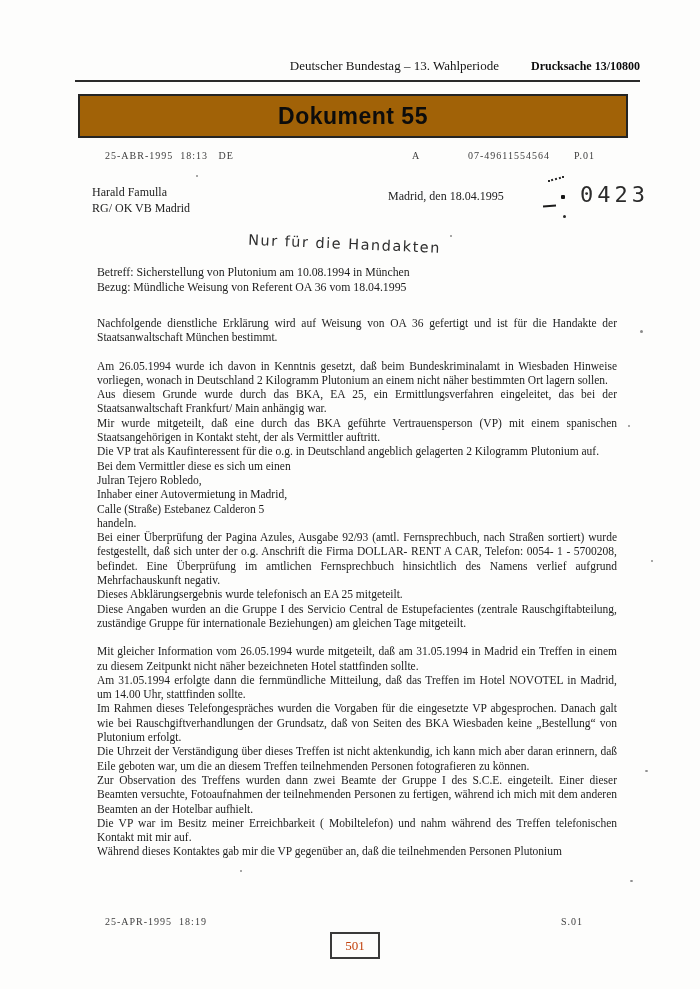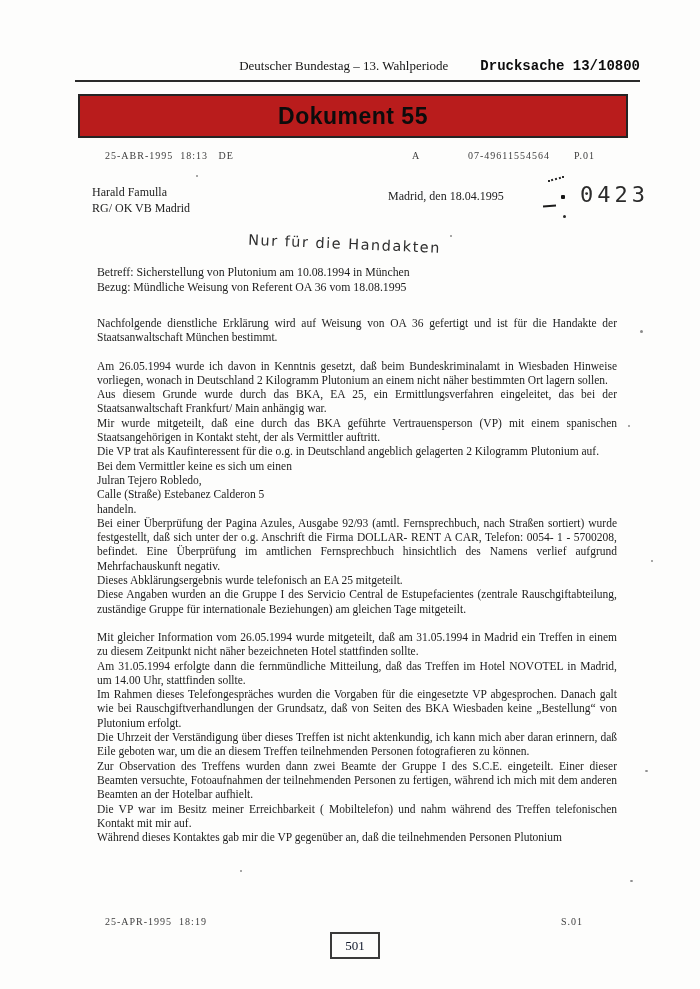--- a/index.html
+++ b/index.html
@@ -11,26 +11,26 @@
     font-family:"Liberation Serif", serif;
     color:#1f1f1f;
     overflow:hidden;
   }
   
   .runhead{
     position:absolute;left:75px;top:58px;width:565px;
     display:flex;justify-content:flex-end;align-items:baseline;gap:32px;
   }
   .runhead-left{font-family:"Liberation Serif",serif;font-size:13px;color:#151515;}
-  .runhead-right{font-family:Liberation Mono, monospace;font-weight:bold;font-size:14px;color:#0d0d0d;}
+  .runhead-right{font-family:Liberation Serif, serif;font-weight:bold;font-size:12px;color:#0d0d0d;}
   .runhead-rule{position:absolute;left:75px;top:80px;width:565px;height:2px;background:#2a2a2a;}
   
   .docbox{
     position:absolute;left:78px;top:94px;width:546px;height:40px;
-    border:2px solid #242424;background:#b91c1c;
+    border:2px solid #242424;background:#a16207;
     display:flex;align-items:center;justify-content:center;
   }
   .docbox-title{font-family:"Liberation Sans",sans-serif;font-weight:bold;font-size:23px;color:#0c0c0c;letter-spacing:.5px;}
   
   .faxline{font-family:Liberation Serif, serif;font-size:10px;color:#3d3d3d;letter-spacing:1px;white-space:pre;}
   .fax-top-left{position:absolute;left:105px;top:150px;}
   .fax-top-mid{position:absolute;left:412px;top:150px;}
   .fax-top-num{position:absolute;left:468px;top:150px;}
   .fax-top-page{position:absolute;left:574px;top:150px;}
   .fax-bot-left{position:absolute;left:105px;top:916px;}
@@ -60,21 +60,21 @@
     font-size:11.5px;line-height:14.3px;color:#1c1c1c;
   }
   .para{text-align:justify;}
   .para.center{text-align:left;}
   .para.gap{margin-top:14px;}
   
   .pagenum-box{
     position:absolute;left:330px;top:932px;width:46px;height:23px;
     border:2px solid #3a3a3a;display:flex;align-items:center;justify-content:center;
   }
-  .pagenum{font-size:13px;color:#0f172a;}
+  .pagenum{font-size:13px;color:#c2410c;}
   
   .speck{position:absolute;border-radius:50%;background:#8a8a8a;}
 </style>
 </head>
 <body>
 
 <div class="page" style="background: rgb(253, 253, 252); color: rgb(28, 28, 28);">
 
   <div class="runhead">
     <span class="runhead-left">Deutscher Bundestag – 13. Wahlperiode</span>
@@ -100,31 +100,32 @@
 
   <div class="hw hw-squig"></div>
   <div class="hw hw-dot1"></div>
   <div class="hw hw-dash1"></div>
   <div class="hw hw-dot2"></div>
 
   <div class="handnote">Nur für die Handakten</div>
 
   <div class="subject-block">
     <div>Betreff: Sicherstellung von Plutonium am 10.08.1994 in München</div>
-    <div>Bezug: Mündliche Weisung von Referent OA 36 vom 18.08.1995</div>
+    <div>Bezug: Mündliche Weisung von Referent OA 36 vom 18.04.1995</div>
   </div>
 
   <div class="body-text">
       <div class="para">Nachfolgende dienstliche Erklärung wird auf Weisung von OA 36 gefertigt und ist für die Handakte der Staatsanwaltschaft München bestimmt.</div>
       <div class="para gap">Am 26.05.1994 wurde ich davon in Kenntnis gesetzt, daß beim Bundeskriminalamt in Wiesbaden Hinweise vorliegen, wonach in Deutschland 2 Kilogramm Plutonium an einem nicht näher bestimmten Ort lagern sollen.</div>
       <div class="para">Aus diesem Grunde wurde durch das BKA, EA 25, ein Ermittlungsverfahren eingeleitet, das bei der Staatsanwaltschaft Frankfurt/ Main anhängig war.</div>
       <div class="para">Mir wurde mitgeteilt, daß eine durch das BKA geführte Vertrauensperson (VP) mit einem spanischen Staatsangehörigen in Kontakt steht, der als Vermittler auftritt.</div>
       <div class="para">Die VP trat als Kaufinteressent für die o.g. in Deutschland angeblich gelagerten 2 Kilogramm Plutonium auf.</div>
-      <div class="para">Bei dem Vermittler keine es sich um einen</div>
+      <div class="para">Bei dem Vermittler diese es sich um einen</div>
       <div class="para center">Julran Tejero Robledo,</div>
+      <div class="para center">Inhaber einer Autovermietung in Madrid,</div>
       <div class="para center">Calle (Straße) Estebanez Calderon 5</div>
       <div class="para">handeln.</div>
       <div class="para">Bei einer Überprüfung der Pagina Azules, Ausgabe 92/93 (amtl. Fernsprechbuch, nach Straßen sortiert) wurde festgestellt, daß sich unter der o.g. Anschrift die Firma DOLLAR- RENT A CAR, Telefon: 0054- 1 - 5700208, befindet. Eine Überprüfung im amtlichen Fernsprechbuch hinsichtlich des Namens verlief aufgrund Mehrfachauskunft negativ.</div>
       <div class="para">Dieses Abklärungsergebnis wurde telefonisch an EA 25 mitgeteilt.</div>
       <div class="para">Diese Angaben wurden an die Gruppe I des Servicio Central de Estupefacientes (zentrale Rauschgiftabteilung, zuständige Gruppe für internationale Beziehungen) am gleichen Tage mitgeteilt.</div>
       <div class="para gap">Mit gleicher Information vom 26.05.1994 wurde mitgeteilt, daß am 31.05.1994 in Madrid ein Treffen in einem zu diesem Zeitpunkt nicht näher bezeichneten Hotel stattfinden sollte.</div>
       <div class="para">Am 31.05.1994 erfolgte dann die fernmündliche Mitteilung, daß das Treffen im Hotel NOVOTEL in Madrid, um 14.00 Uhr, stattfinden sollte.</div>
       <div class="para">Im Rahmen dieses Telefongespräches wurden die Vorgaben für die eingesetzte VP abgesprochen. Danach galt wie bei Rauschgiftverhandlungen der Grundsatz, daß von Seiten des BKA Wiesbaden keine „Bestellung“ von Plutonium erfolgt.</div>
       <div class="para">Die Uhrzeit der Verständigung über dieses Treffen ist nicht aktenkundig, ich kann mich aber daran erinnern, daß Eile geboten war, um die an diesem Treffen teilnehmenden Personen fotografieren zu können.</div>
       <div class="para">Zur Observation des Treffens wurden dann zwei Beamte der Gruppe I des S.C.E. eingeteilt. Einer dieser Beamten versuchte, Fotoaufnahmen der teilnehmenden Personen zu fertigen, während ich mich mit dem anderen Beamten an der Hotelbar aufhielt.</div>

